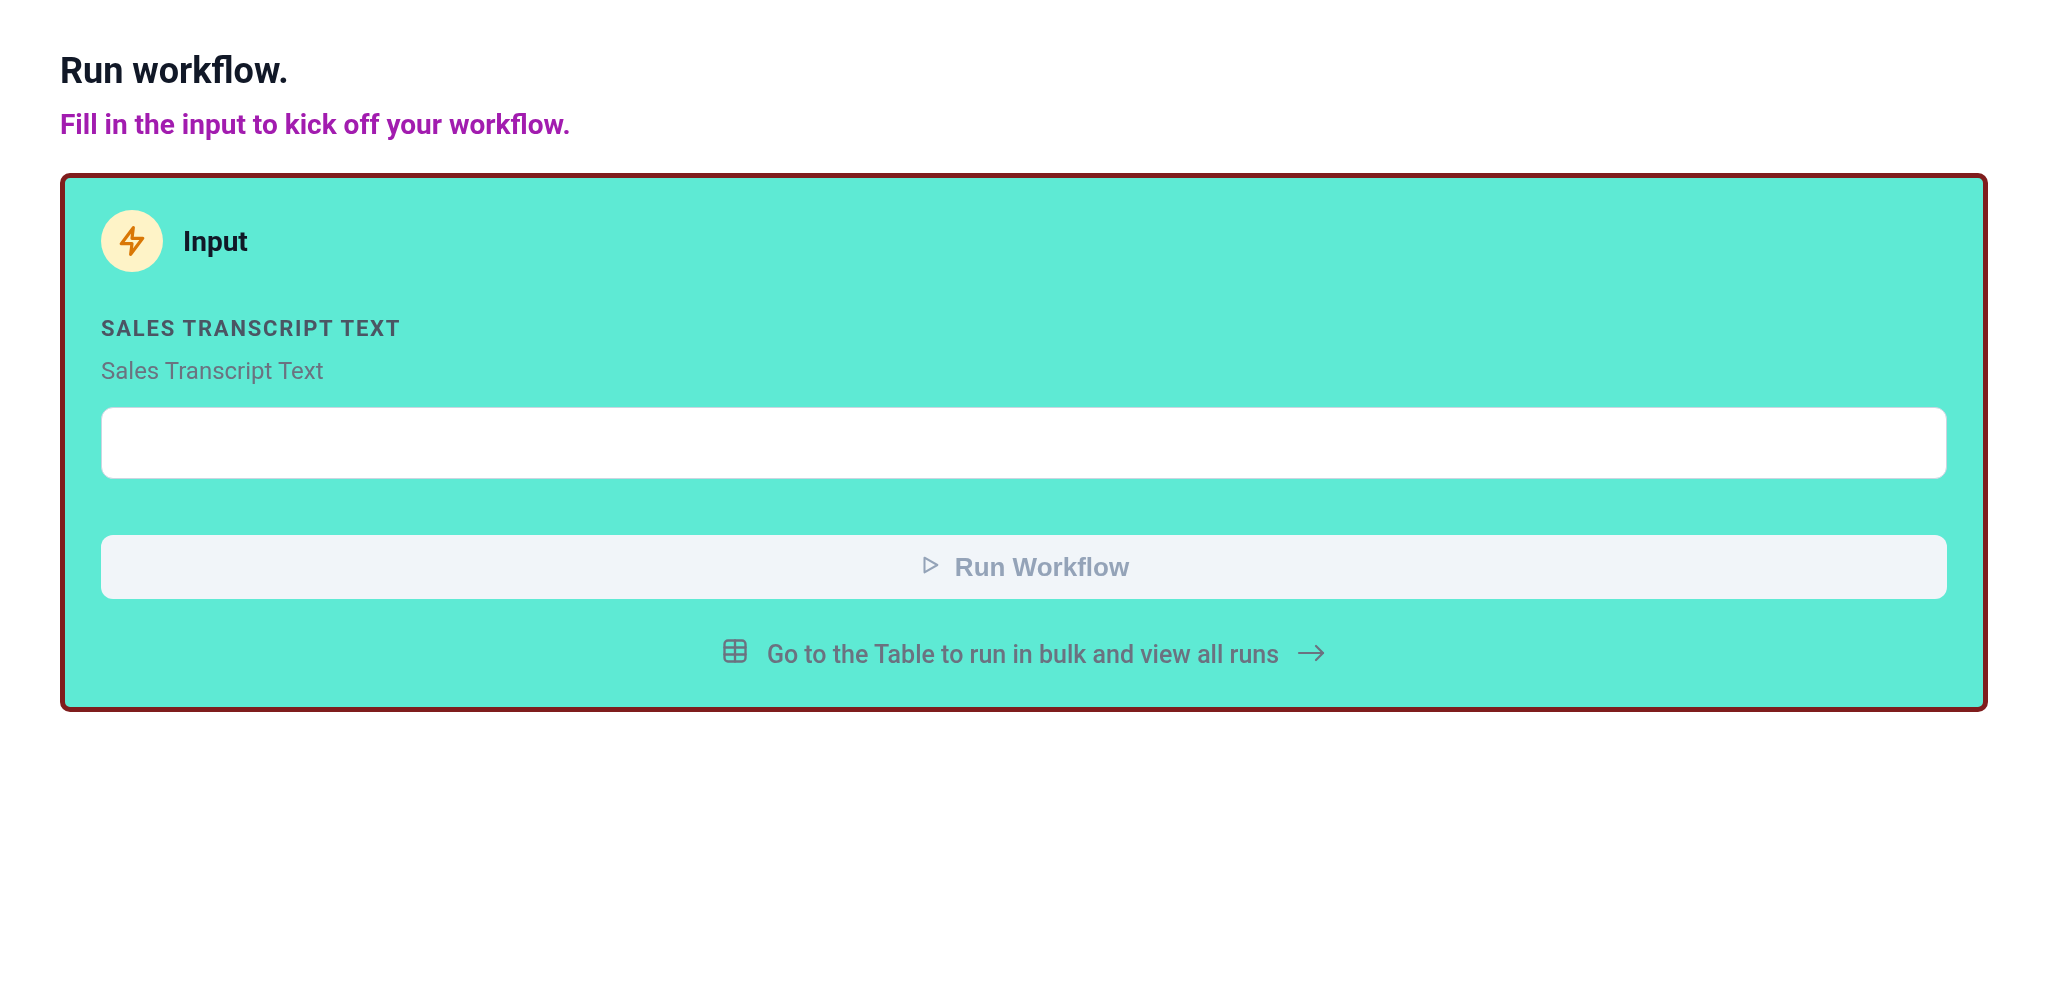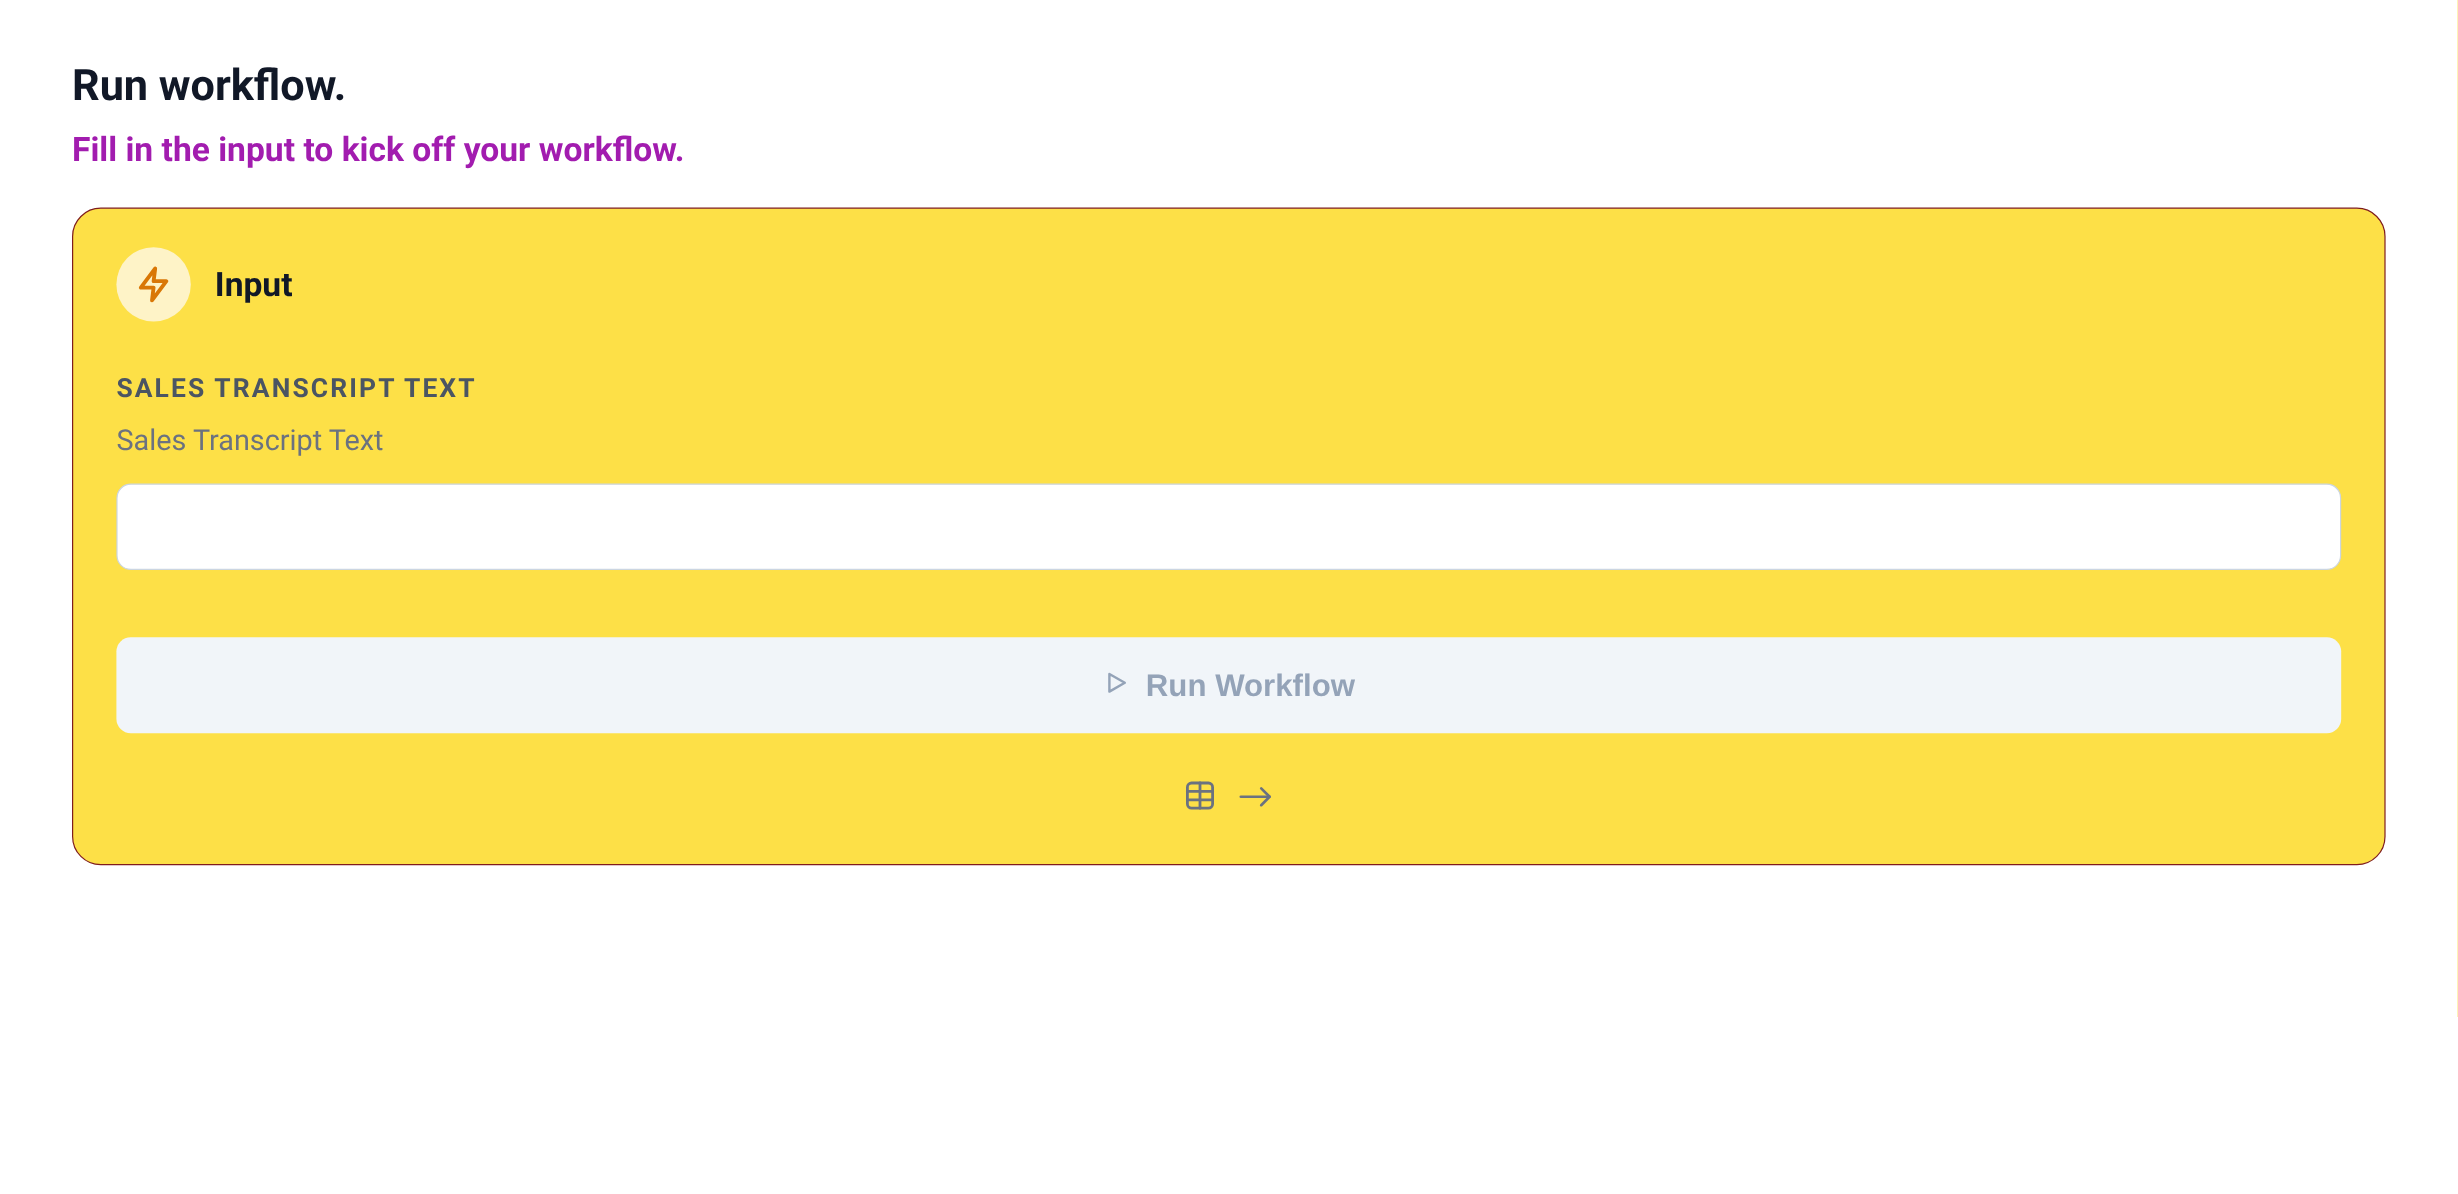--- a/index.html
+++ b/index.html
@@ -21,24 +21,24 @@
     color: #111827;
     margin-bottom: 16px;
   }
   .page-subtitle {
     font-size: 28px;
     font-weight: 700;
     color: #a21caf;
     margin-bottom: 32px;
   }
   .card {
-    border: 1px solid #7f1d1d;
-    border-radius: 24px;
+    border: 5px solid #7f1d1d;
+    border-radius: 10px;
     padding: 32px 36px 30px 36px;
-    background: #fde047;
+    background: #5eead4;
   }
   .section-header {
     display: flex;
     align-items: center;
     gap: 20px;
     margin-bottom: 44px;
   }
   .icon-badge {
     width: 62px;
     height: 62px;
@@ -79,21 +79,21 @@
     border-radius: 12px;
     background: #ffffff;
     padding: 0 20px;
     font-size: 22px;
     color: #111827;
     outline: none;
     margin-bottom: 56px;
   }
   .run-button {
     width: 100%;
-    height: 80px;
+    height: 64px;
     border: none;
     border-radius: 12px;
     background: #f1f5f9;
     color: #94a3b8;
     font-size: 26px;
     font-weight: 700;
     display: flex;
     align-items: center;
     justify-content: center;
     gap: 14px;
@@ -157,20 +157,21 @@
 
   <a class="table-link">
     <span>
       <svg viewBox="0 0 24 24" fill="none" stroke="#6b7280" stroke-width="2" stroke-linejoin="round" stroke-linecap="round">
         <rect x="3" y="3" width="18" height="18" rx="3"></rect>
         <line x1="3" y1="9" x2="21" y2="9"></line>
         <line x1="3" y1="15" x2="21" y2="15"></line>
         <line x1="12" y1="3" x2="12" y2="21"></line>
       </svg>
     </span>
+    <span>Go to the Table to run in bulk and view all runs</span>
     <span>
       <svg class="arrow-svg" viewBox="0 0 30 20" fill="none" stroke="#6b7280" stroke-width="2.2" stroke-linecap="round" stroke-linejoin="round">
         <line x1="2" y1="10" x2="26" y2="10"></line>
         <polyline points="19,3 26,10 19,17"></polyline>
       </svg>
     </span>
   </a>
 </div>
 
 </body></html>

